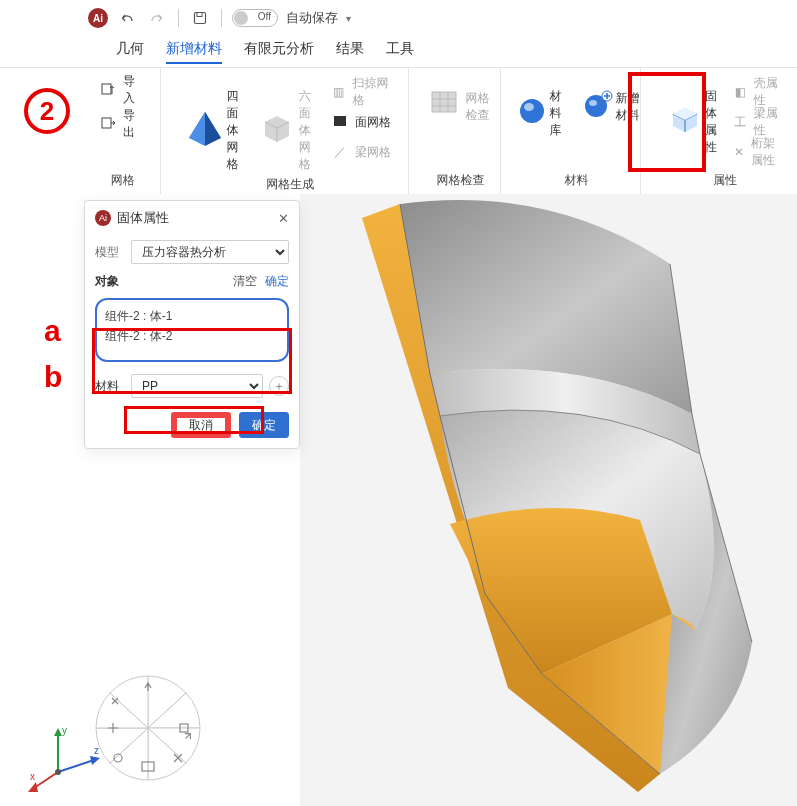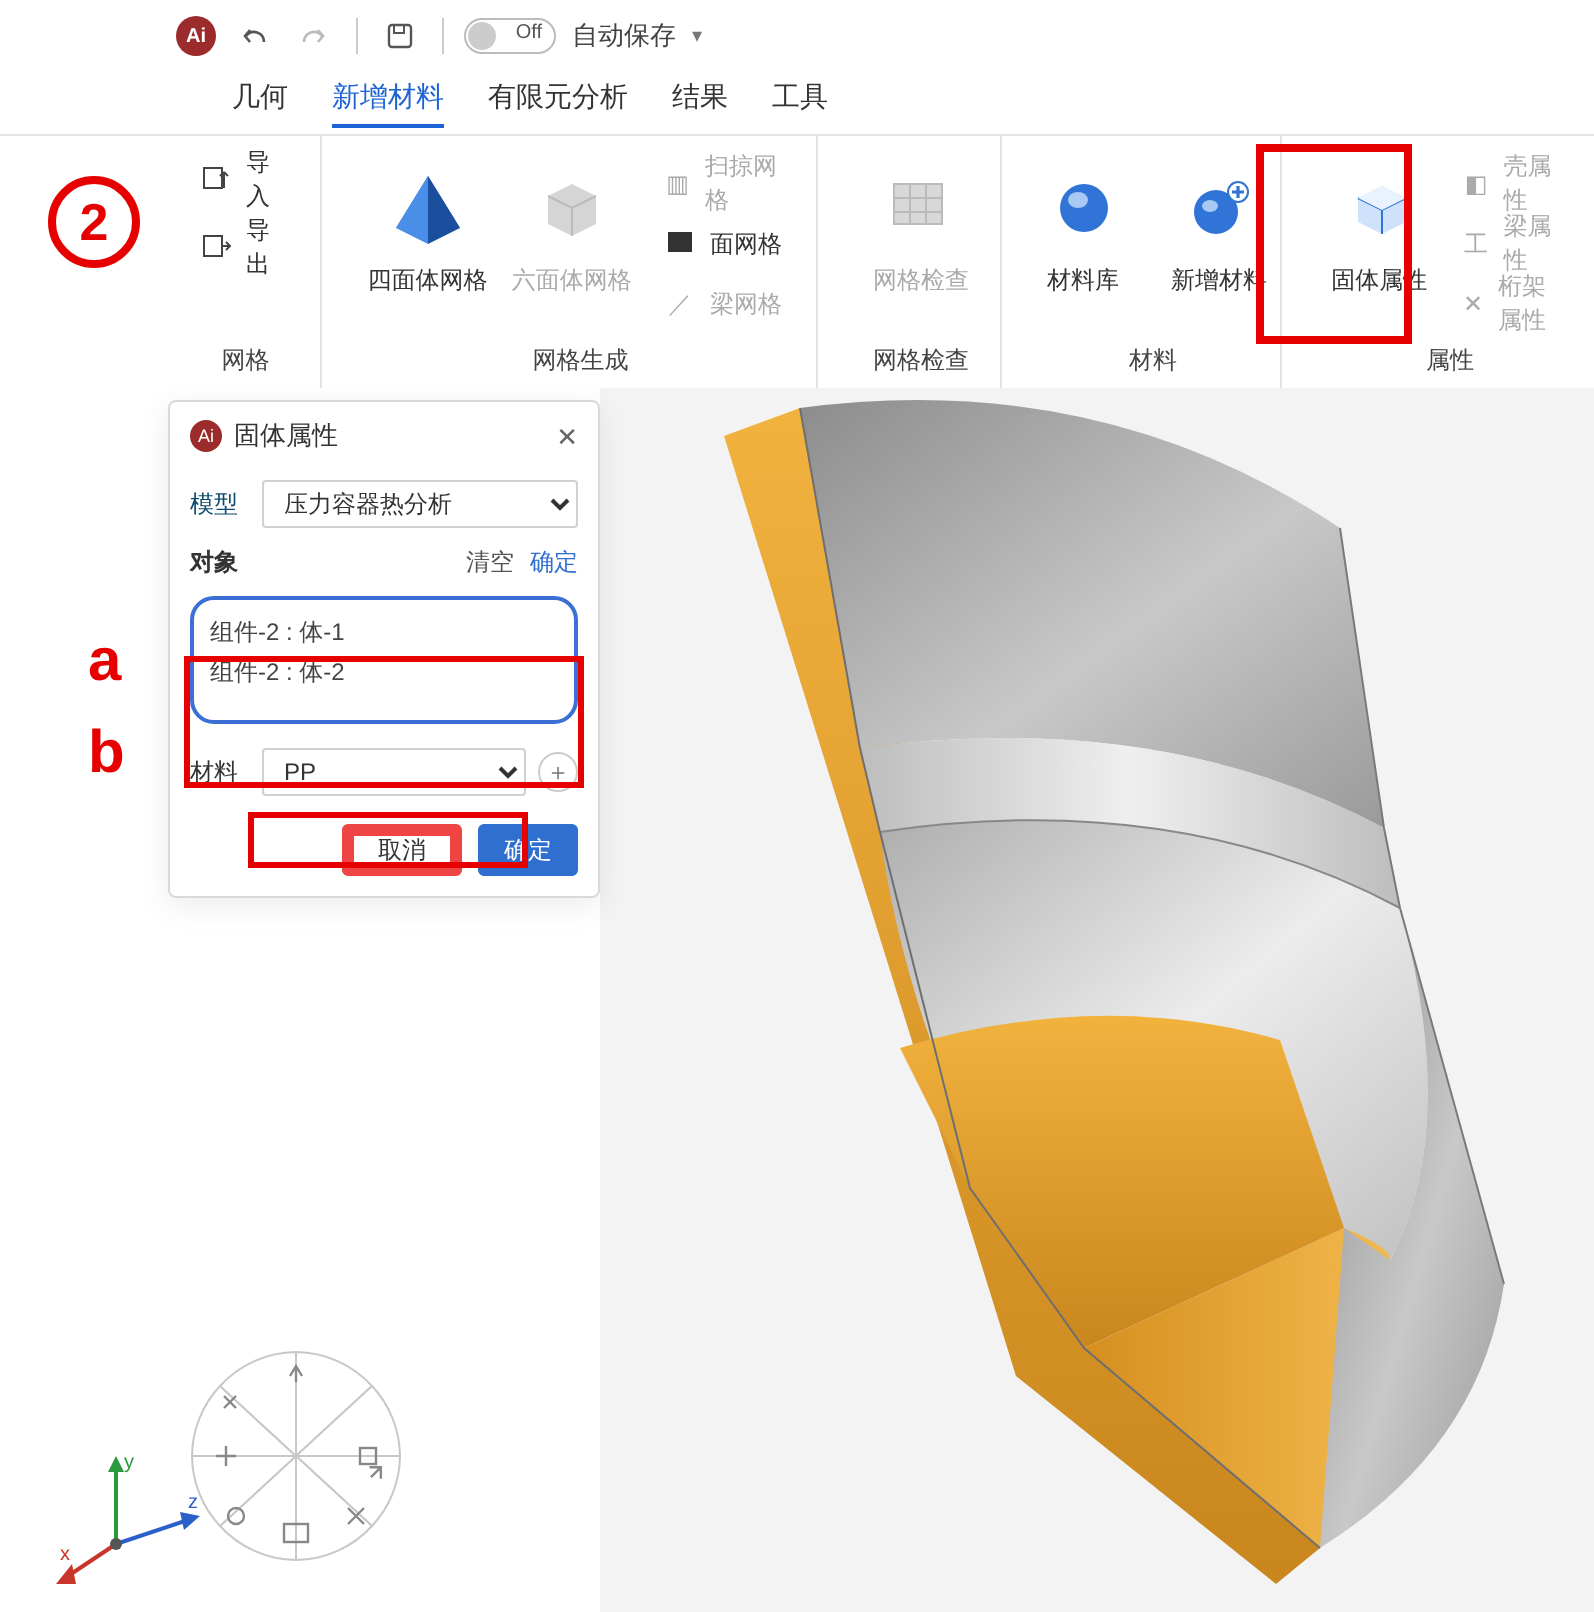--- a/index.html
+++ b/index.html
@@ -56,21 +56,21 @@
   .ribbon {
     display:flex; height:126px; background:#fff;
   }
   .group {
     display:flex; flex-direction:column; align-items:center; justify-content:space-between;
     border-right:1px solid #e4e4e4; padding:8px 10px 2px;
   }
   .group .body { flex:1; display:flex; align-items:flex-start; gap:10px;}
   .group .title { font-size:12px; color:#444; padding:3px 0;font-family:Liberation Serif, serif; }
   .big-btn {
-    display:flex; flex-direction:column; align-items:center; width:70px;
+    display:flex; flex-direction:row; align-items:center; width:70px;
     cursor:pointer; padding-top:6px;
   }
   .big-btn .ic { width:44px; height:44px; display:flex; align-items:center; justify-content:center;}
   .big-btn .lbl { font-size:12px; color:#333; margin-top:6px;}
   .big-btn.dim .lbl { color:#aaa;}
   .small-btn {
     display:flex; align-items:center; gap:6px; height:28px; cursor:pointer;
     padding:0 4px; color:#333;
   }
   .small-btn.dim { color:#aaa;}
@@ -108,21 +108,21 @@
   .panel .hd {
     display:flex; align-items:center; gap:6px; padding:8px 10px;
     font-size:13px;
   }
   .panel .hd .app-icon {
     width:16px; height:16px; border-radius:50%; background:#9c2b2b;
     color:#fff; font-size:9px; display:flex; align-items:center; justify-content:center;
   }
   .panel .hd .close { margin-left:auto; cursor:pointer; color:#666;}
   .panel .row { display:flex; align-items:center; gap:6px; padding:5px 10px;}
-  .panel .row label { width:30px; font-size:12px; color:#0c4a6e;}
+  .panel .row label { width:30px; font-size:12px; color:#737373;}
   .panel select, .panel input[type=text] {
     flex:1; height:24px; border:1px solid #d0d0d0; border-radius:2px;
     padding:0 6px; font-size:12px; background:#fff; color:#333;
   }
   .panel .sect-hd {
     display:flex; padding:4px 10px; font-size:12px;
   }
   .panel .sect-hd .bold { font-weight:600;}
   .panel .sect-hd .right { margin-left:auto; display:flex; gap:8px;}
   .panel .sect-hd .link { color:#555; cursor:pointer; font-size:12px;}

